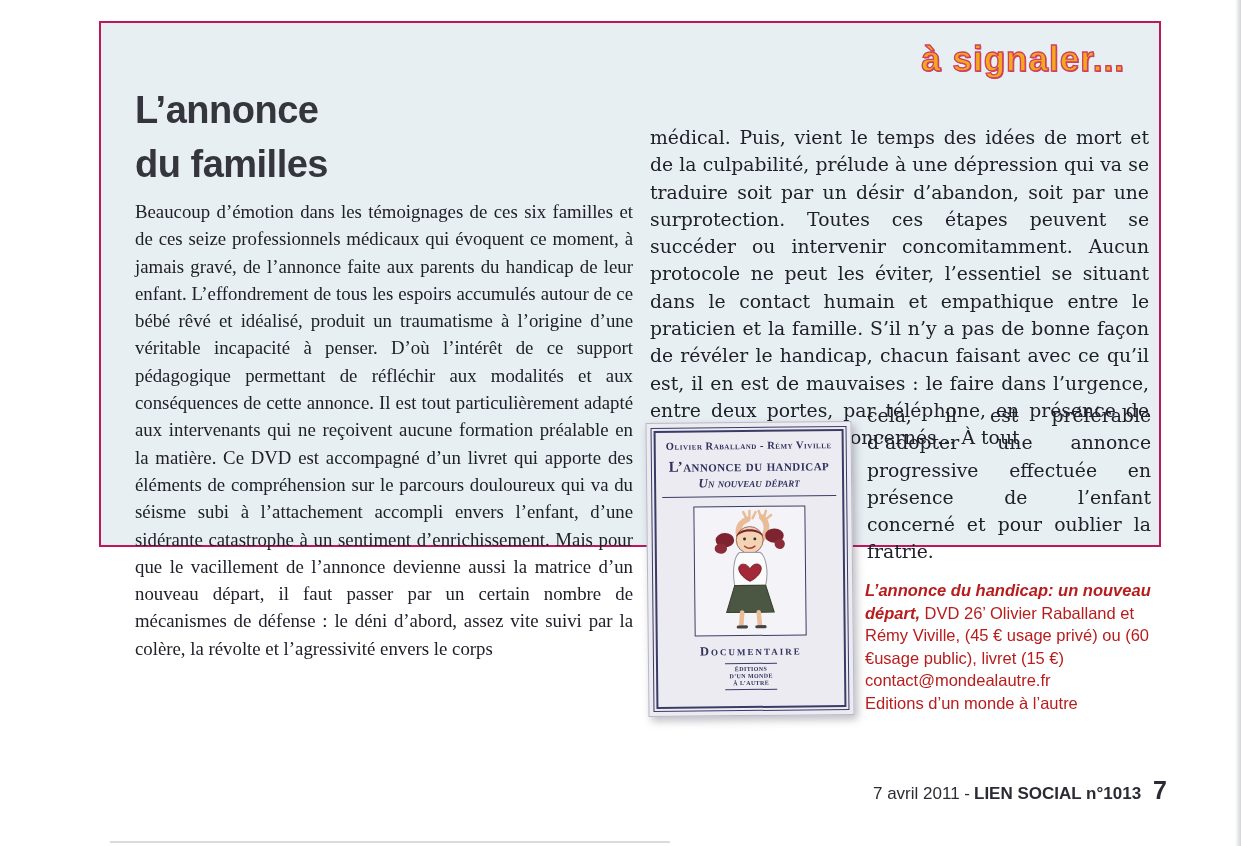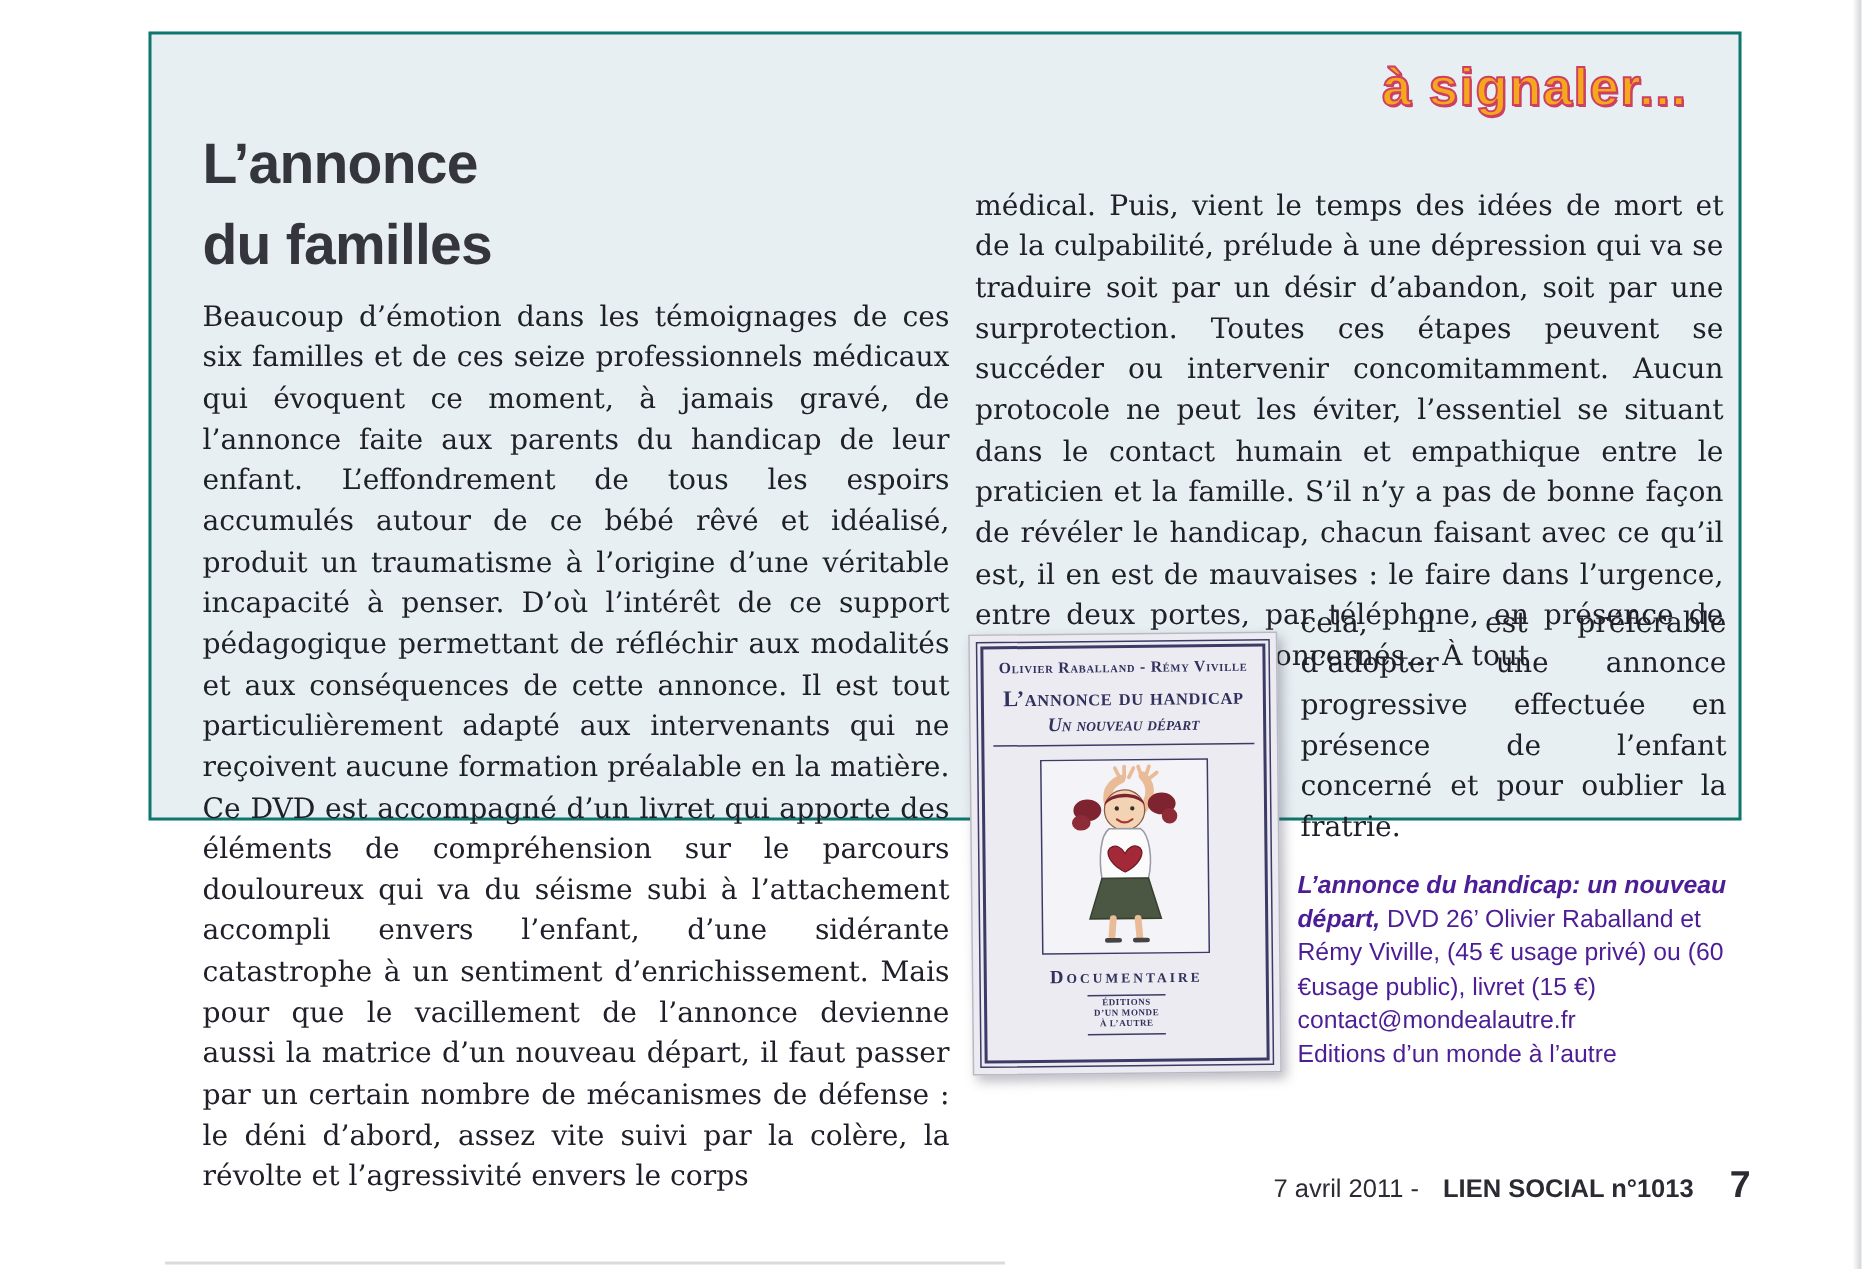--- a/index.html
+++ b/index.html
@@ -6,41 +6,41 @@
   html,body { width:1241px; height:846px; }
   body {
     position:relative;
     background:#ffffff;
     font-family:"Liberation Sans", sans-serif;
     overflow:hidden;
   }
   .page-box {
     position:absolute; left:99px; top:21px; width:1062px; height:526px;
     background:#e8eff2;
-    border:2px solid #0f766e;
+    border:2px solid #be185d;
   }
   .section-label {
     position:absolute; top:16px; right:34px;
     font-size:35px; font-weight:bold; letter-spacing:1px;
     color:#f6a81c;
     -webkit-text-stroke:1.3px #cd3f63;
     text-shadow:1px 1px 0 #cd3f63;
   }
   .article-title {
     position:absolute; left:34px; top:60px;
     font-size:38px; line-height:54px; letter-spacing:-0.5px;
     color:#35353d;
   }
   .body-serif {
     font-family:"DejaVu Serif", serif;
     font-size:18.8px; line-height:27.3px;
     color:#20202a;
     text-align:justify;
   }
-  .col-left  { position:absolute; left:34px;  top:175px; width:498px; }
+  .col-left  { position:absolute; left:34px;  top:175px; width:498px;font-family:Liberation Serif, serif; }
   .col-right-p1 { position:absolute; left:549px; top:101px; width:499px; }
   .col-right-p2 { position:absolute; left:766px; top:379px; width:284px; }
 
   
   .dvd-cover {
     position:absolute; left:546px; top:399px; width:206px; height:294px;
     background:#edebf2;
     border:1px solid #b9b9c6;
     box-shadow:3px 4px 8px rgba(60,60,80,0.35);
     transform:rotate(-0.6deg);
@@ -77,28 +77,28 @@
   }
   .cover-publisher {
     margin-top:4px; font-size:6px; font-weight:bold; line-height:7px;
     text-transform:uppercase; letter-spacing:0.4px;
     border-top:1px solid #3b3b66; border-bottom:1px solid #3b3b66;
     padding:2px 4px;
   }
   
   .caption {
     position:absolute; left:764px; top:556px; width:302px;
-    font-size:16.5px; line-height:22.5px; color:#4c1d95;
+    font-size:16.5px; line-height:22.5px; color:#b91c1c;
     text-align:left;
   }
   .caption .cap-bold { font-weight:bold; font-style:italic; }
   
   .footer {
     position:absolute; right:74px; top:776px;
-    display:flex; align-items:baseline; gap:16px;
+    display:flex; align-items:baseline; gap:4px;
     color:#2b2b33; font-size:17px;
   }
   .footer .journal { font-weight:bold; }
   .footer .page-num { font-weight:bold; font-size:25px; margin-left:8px; }
   
   .scan-edge {
     position:absolute; right:0; top:0; width:6px; height:100%;
     background:linear-gradient(to right,#ffffff,#d2d4d6);
   }
   .scan-bottom {

